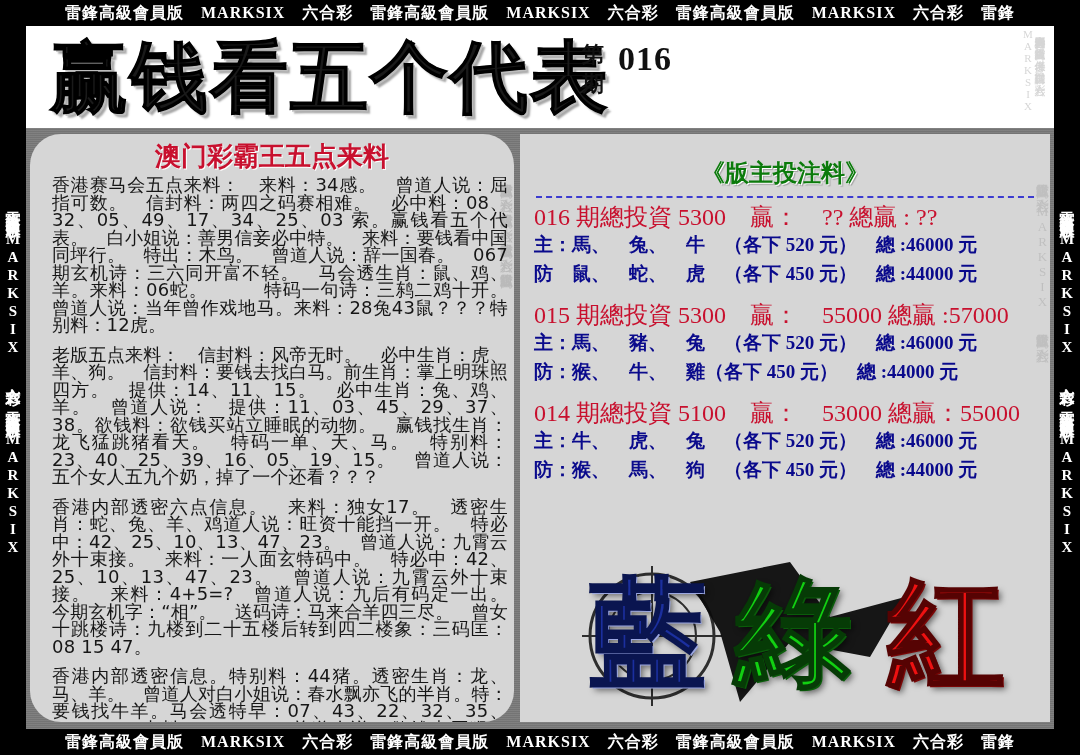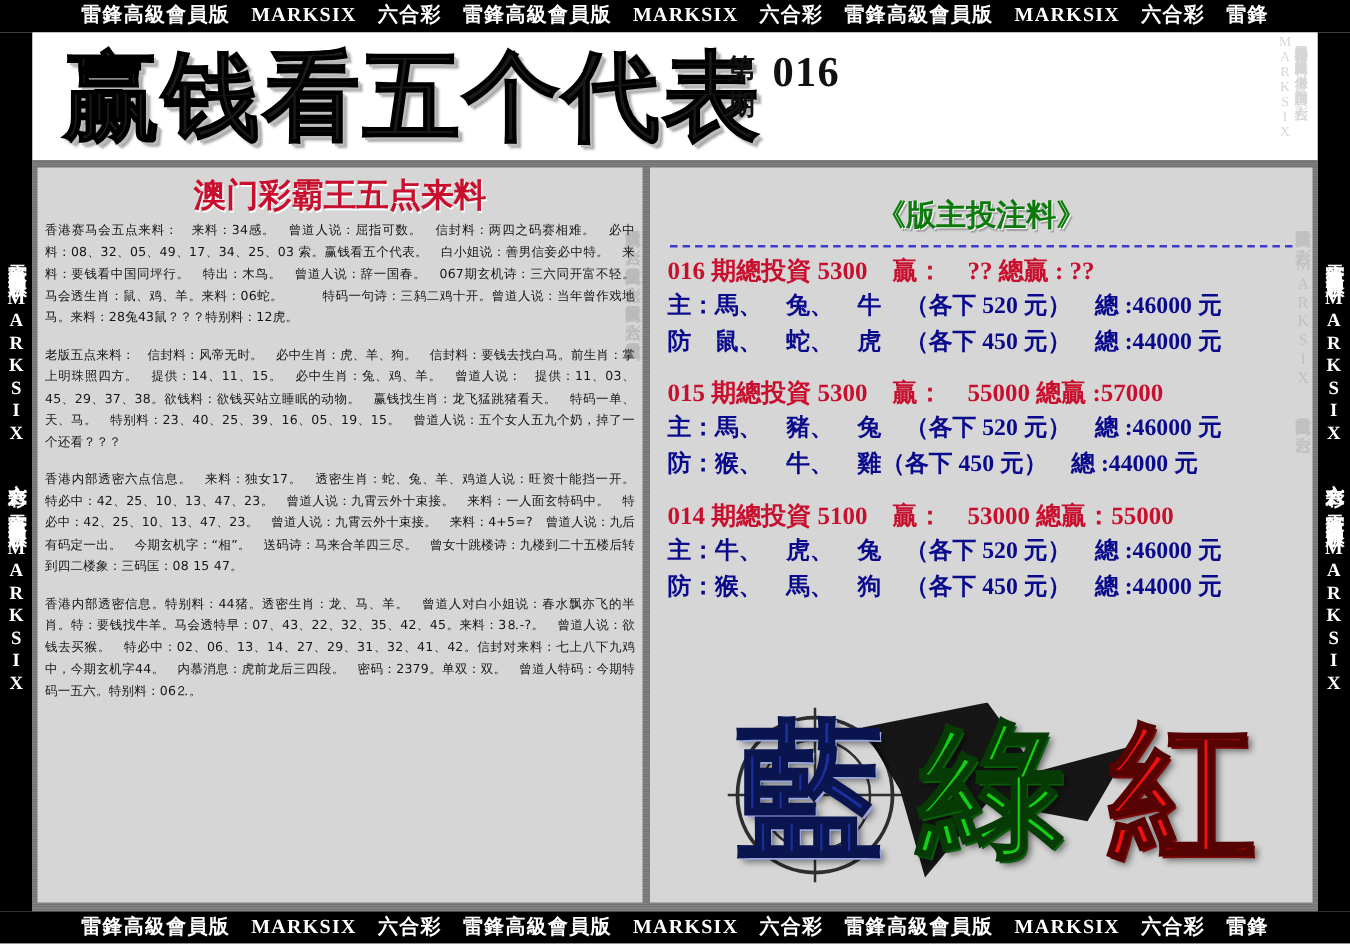--- a/index.html
+++ b/index.html
@@ -136,38 +136,39 @@
       repeating-linear-gradient(0deg, rgba(255,255,255,0.05) 0 1px, rgba(0,0,0,0.05) 1px 2px);
   }
 
   
   #left-panel {
     position: absolute;
     left: 4px; top: 6px;
     width: 484px; height: 588px;
     background: #d6d6d6;
     overflow: hidden;
+    border-radius: 31px;
   }
   #left-title {
     text-align: center;
     font-family: "Liberation Serif", serif;
     font-weight: bold;
     font-size: 26px;
     line-height: 38px;
     color: #c8102e;
     padding-top: 4px;
     text-shadow: 1px 1px 0 #fff;
   }
   .para {
     font-family: "DejaVu Sans", sans-serif;
-    font-size: 10px;
+    font-size: 18px;
     line-height: 17.5px;
     color: #161616;
     padding: 0 6px;
-    margin: 0 0 12px 0;
+    margin: 0 0 12px 16px;
     text-align: justify;
     letter-spacing: 0.2px;
   }
   #left-watermark {
     position: absolute;
     left: 0; top: 40px;
     width: 484px; height: 548px;
     opacity: 0.13;
     pointer-events: none;
     color: #000;
@@ -202,22 +203,22 @@
     margin: 2px 16px 6px 16px;
     border-top: 2px dashed #3b3bd0;
     height: 0;
   }
   .bet-block {
     padding: 0 14px;
     margin-bottom: 14px;
   }
   .bet-head {
     font-family: "Liberation Serif", serif;
-    font-weight: bold;
-    font-size: 20px;
+    font-weight: normal;
+    font-size: 24px;
     line-height: 26px;
     color: #c8102e;
     white-space: nowrap;
   }
   .bet-line {
     font-family: "Liberation Serif", serif;
     font-weight: bold;
     font-size: 19px;
     line-height: 29px;
     color: #0a0a8c;

